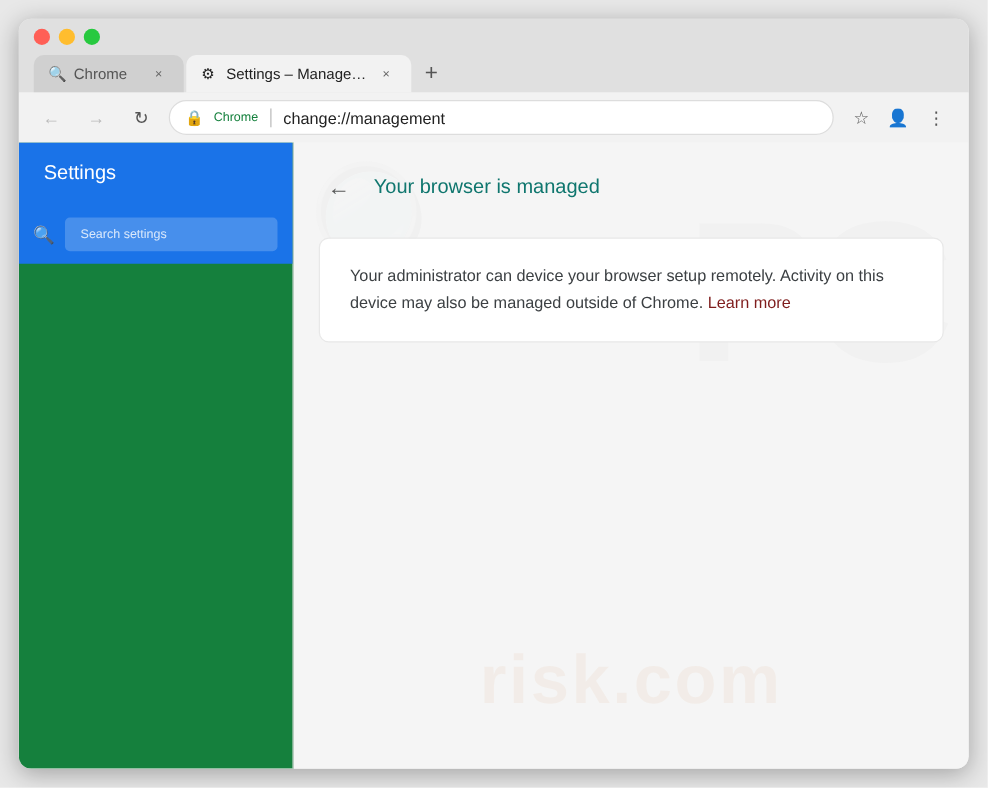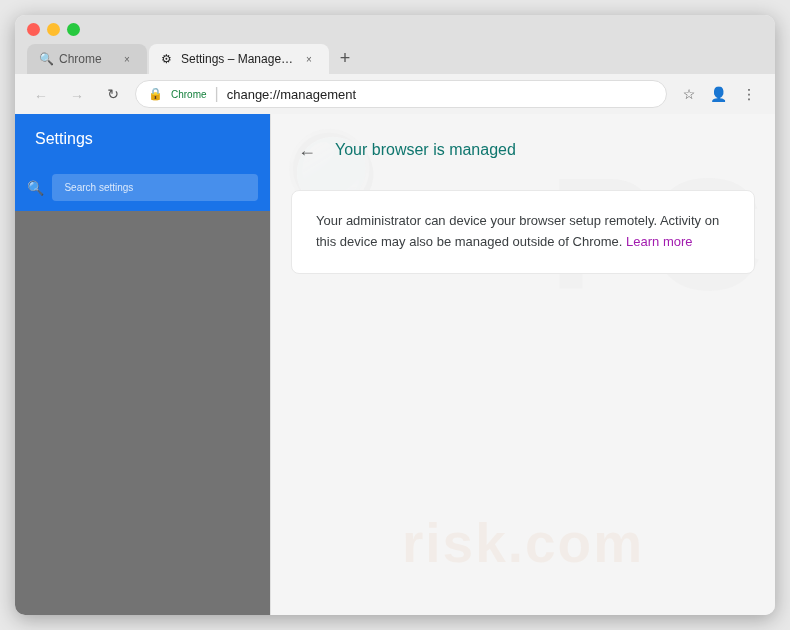--- a/index.html
+++ b/index.html
@@ -199,22 +199,22 @@
     
     .browser-content {
       flex: 1;
       display: flex;
       background: #f5f5f5;
       overflow: hidden;
     }
 
     
     .sidebar {
-      width: 256px;
-      background: #737373;
+      width: 220px;
+      background: #15803d;
       border-right: 1px solid #e0e0e0;
       display: flex;
       flex-direction: column;
     }
 
     .sidebar-header {
       background: #1a73e8;
       color: #fff;
       padding: 16px 20px;
       font-size: 16px;
@@ -306,21 +306,21 @@
       z-index: 1;
     }
 
     .info-text {
       font-size: 13px;
       color: #3c4043;
       line-height: 1.6;
     }
 
     .learn-more-link {
-      color: #a21caf;
+      color: #7f1d1d;
       text-decoration: none;
       cursor: pointer;
       text-align: center;
     }
   </style>
 </head>
 <body>
 
 <div class="browser-window">
 

